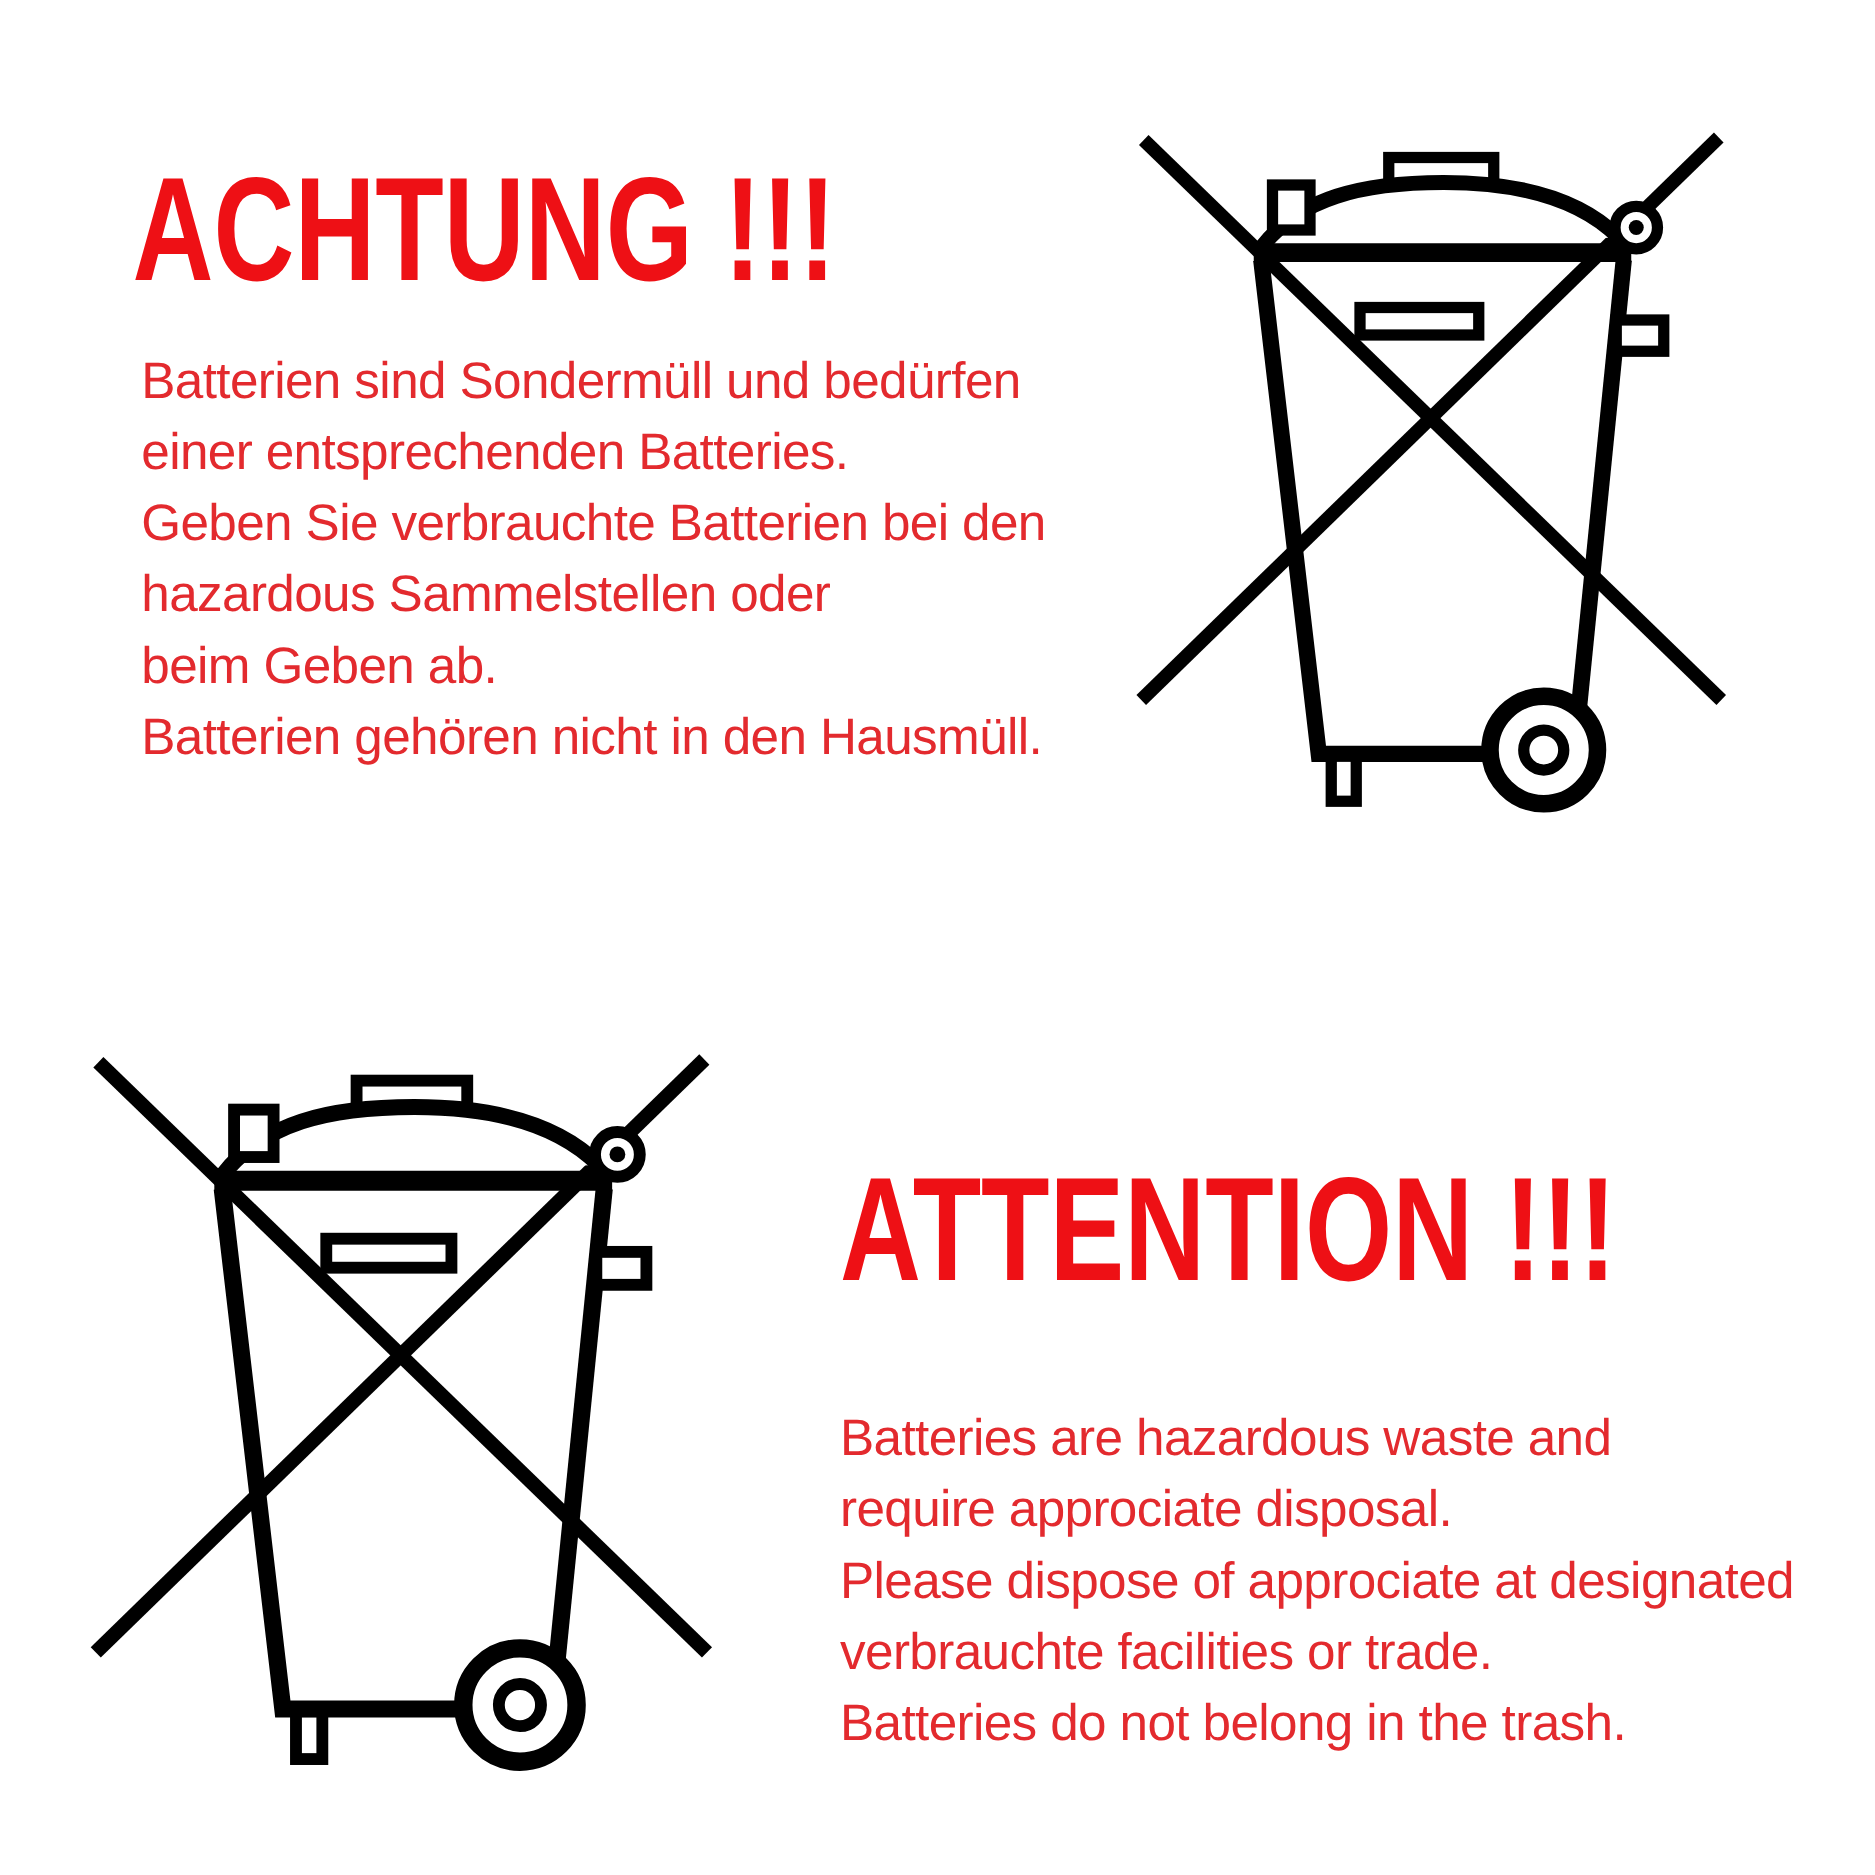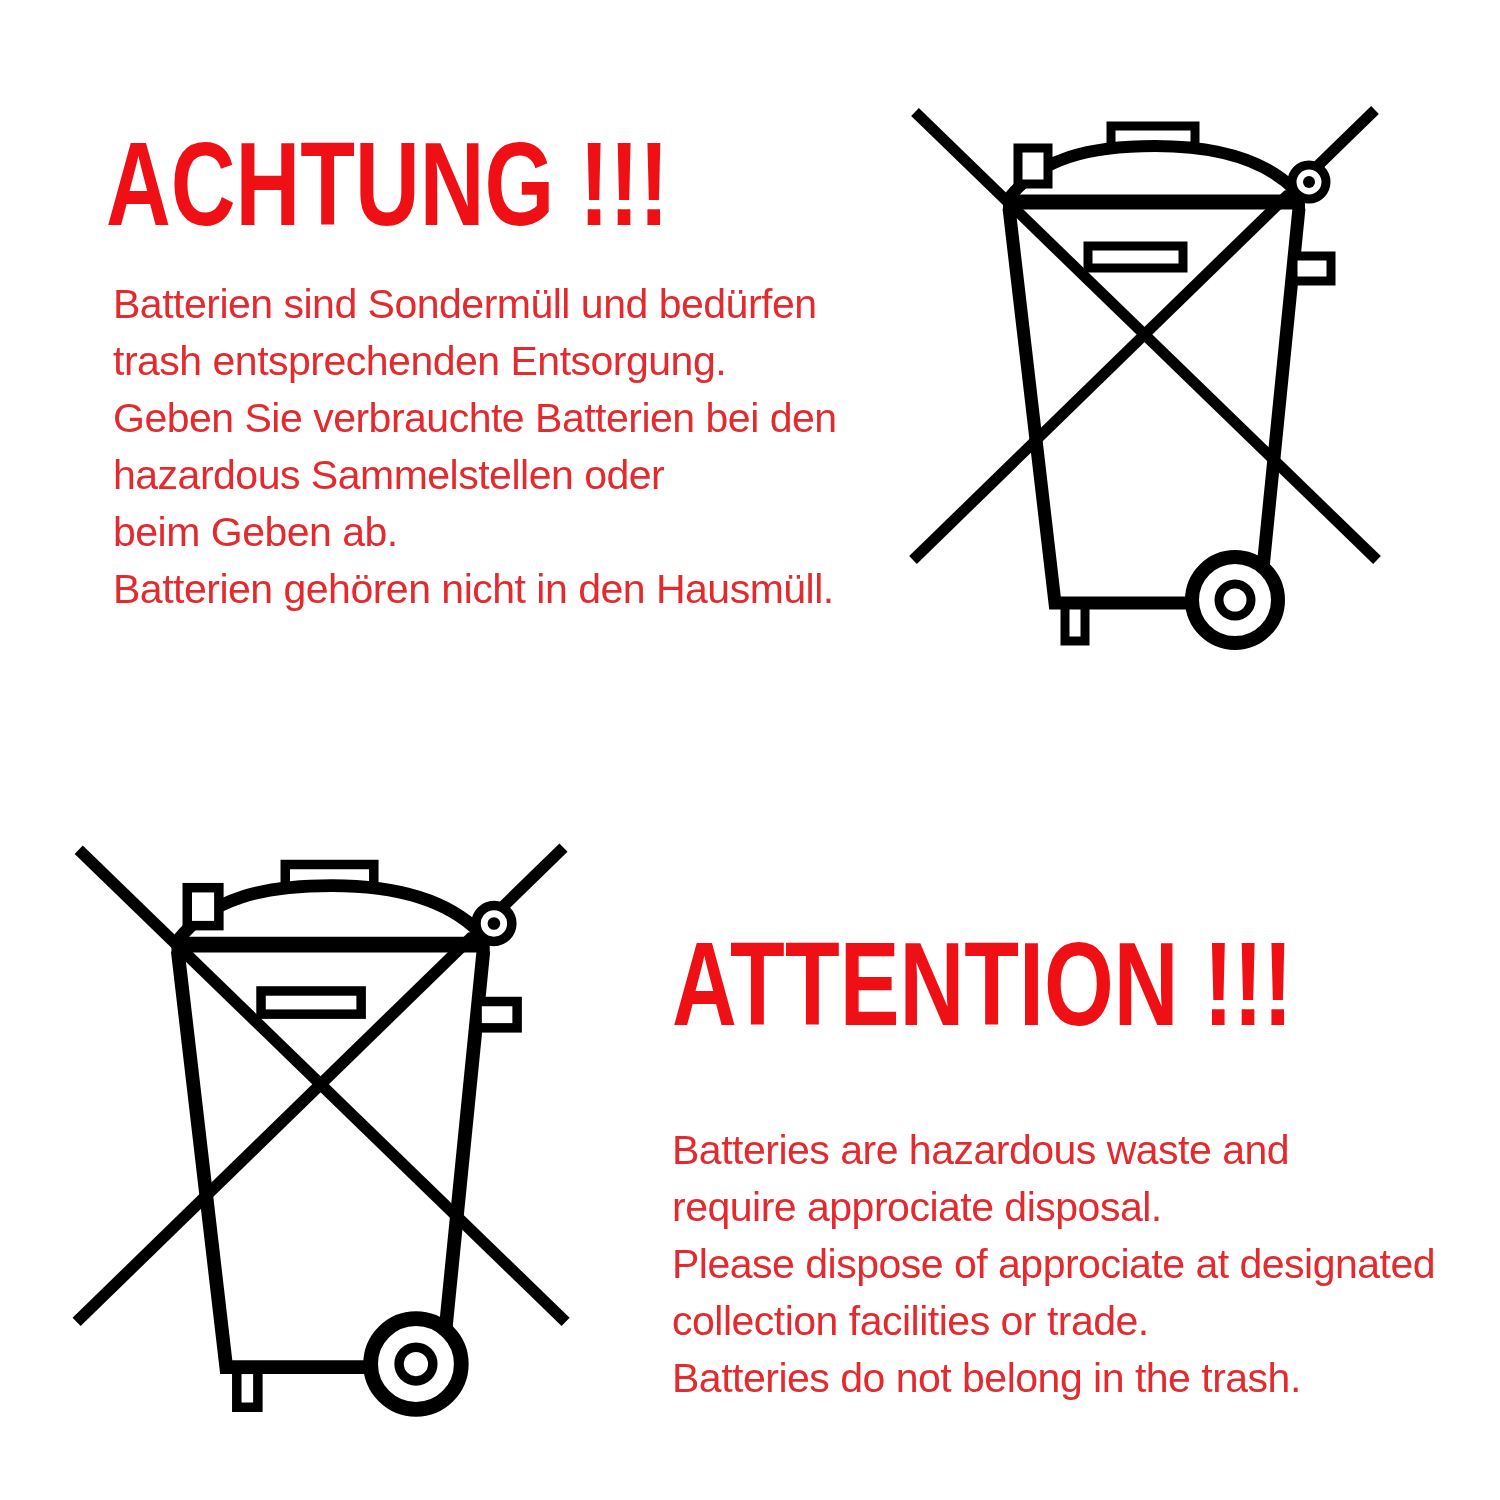--- a/index.html
+++ b/index.html
@@ -82,38 +82,38 @@
         <circle cx="330" cy="502" r="43" stroke-width="14" fill="#ffffff"></circle>
         <circle cx="330" cy="502" r="16" stroke-width="9" fill="#ffffff"></circle>
       </g>
     </symbol>
   </svg>
 
   <h1 class="warn-title title-de">ACHTUNG !!!</h1>
 
   <div class="warn-body body-de">
     <div class="line">Batterien sind Sondermüll und bedürfen</div>
-    <div class="line">trash entsprechenden Entsorgung.</div>
+    <div class="line">einer entsprechenden Batteries.</div>
     <div class="line">Geben Sie verbrauchte Batterien bei den</div>
     <div class="line">hazardous Sammelstellen oder</div>
     <div class="line">beim Geben ab.</div>
     <div class="line">Batterien gehören nicht in den Hausmüll.</div>
   </div>
 
   <svg class="bin-icon icon-top-right" viewBox="0 0 495 557">
     <use href="#bin-symbol"></use>
   </svg>
 
   <svg class="bin-icon icon-bottom-left" viewBox="0 0 495 557">
     <use href="#bin-symbol"></use>
   </svg>
 
   <h1 class="warn-title title-en">ATTENTION !!!</h1>
 
   <div class="warn-body body-en">
     <div class="line">Batteries are hazardous waste and</div>
     <div class="line">require approciate disposal.</div>
     <div class="line">Please dispose of approciate at designated</div>
-    <div class="line">collection facilities or trade.</div>
+    <div class="line">verbrauchte facilities or trade.</div>
     <div class="line">Batteries do not belong in the trash.</div>
   </div>
 
 </div>
 
 </body></html>

